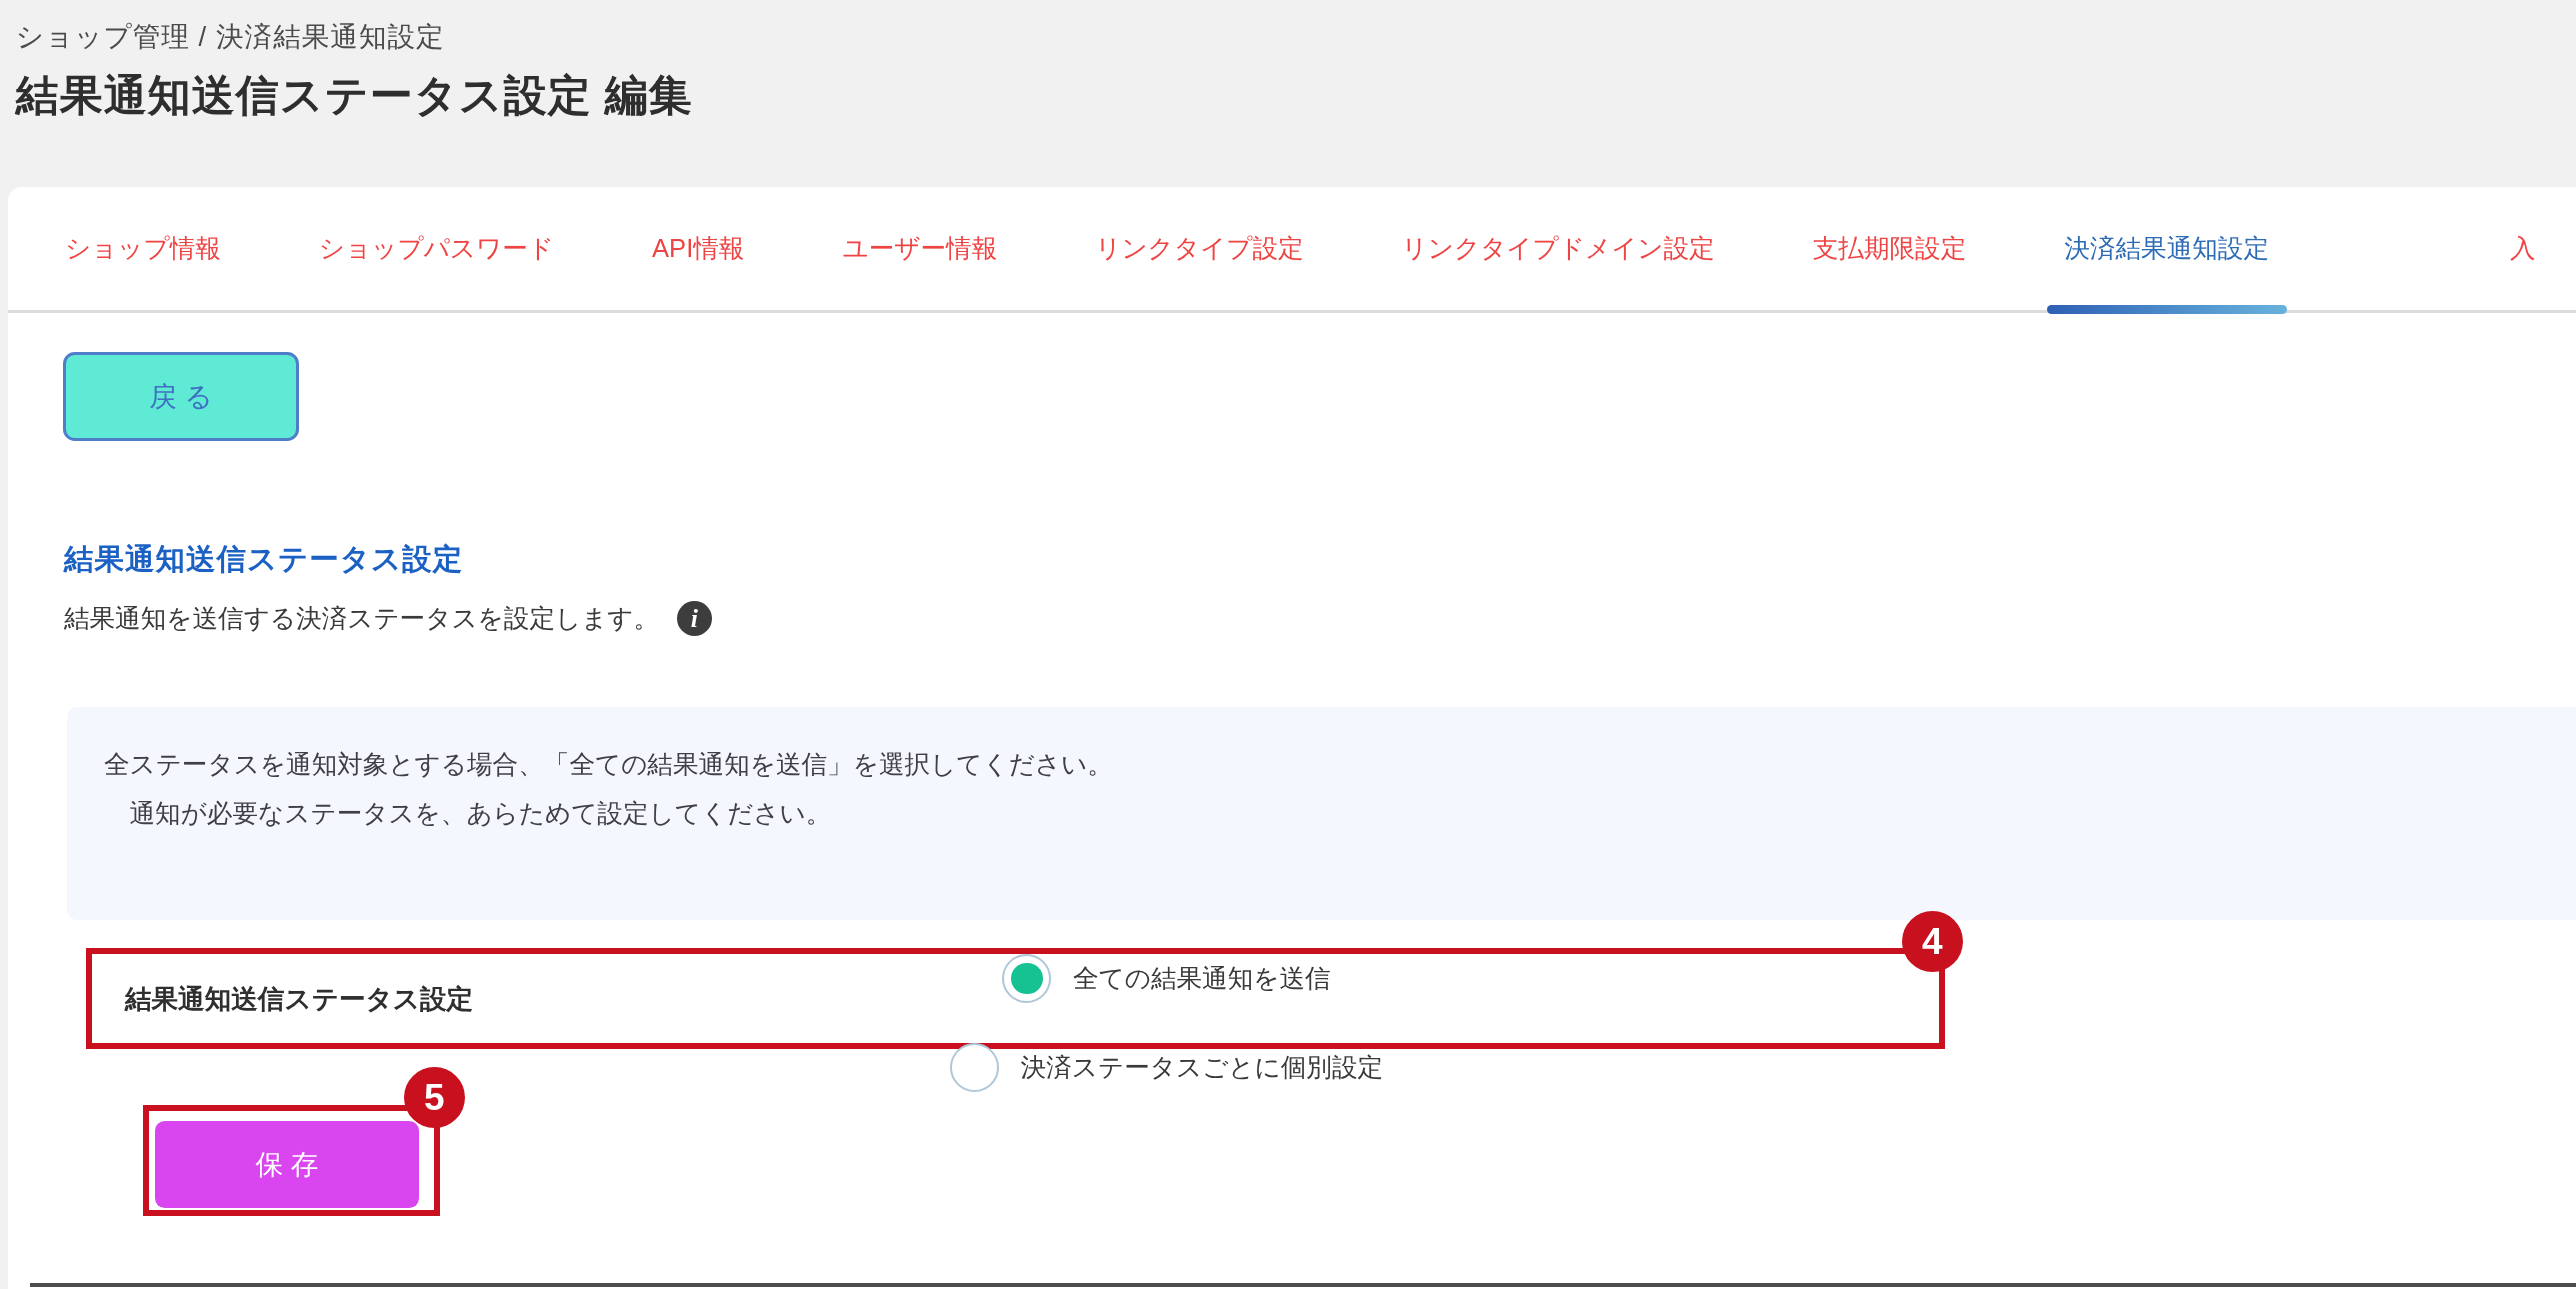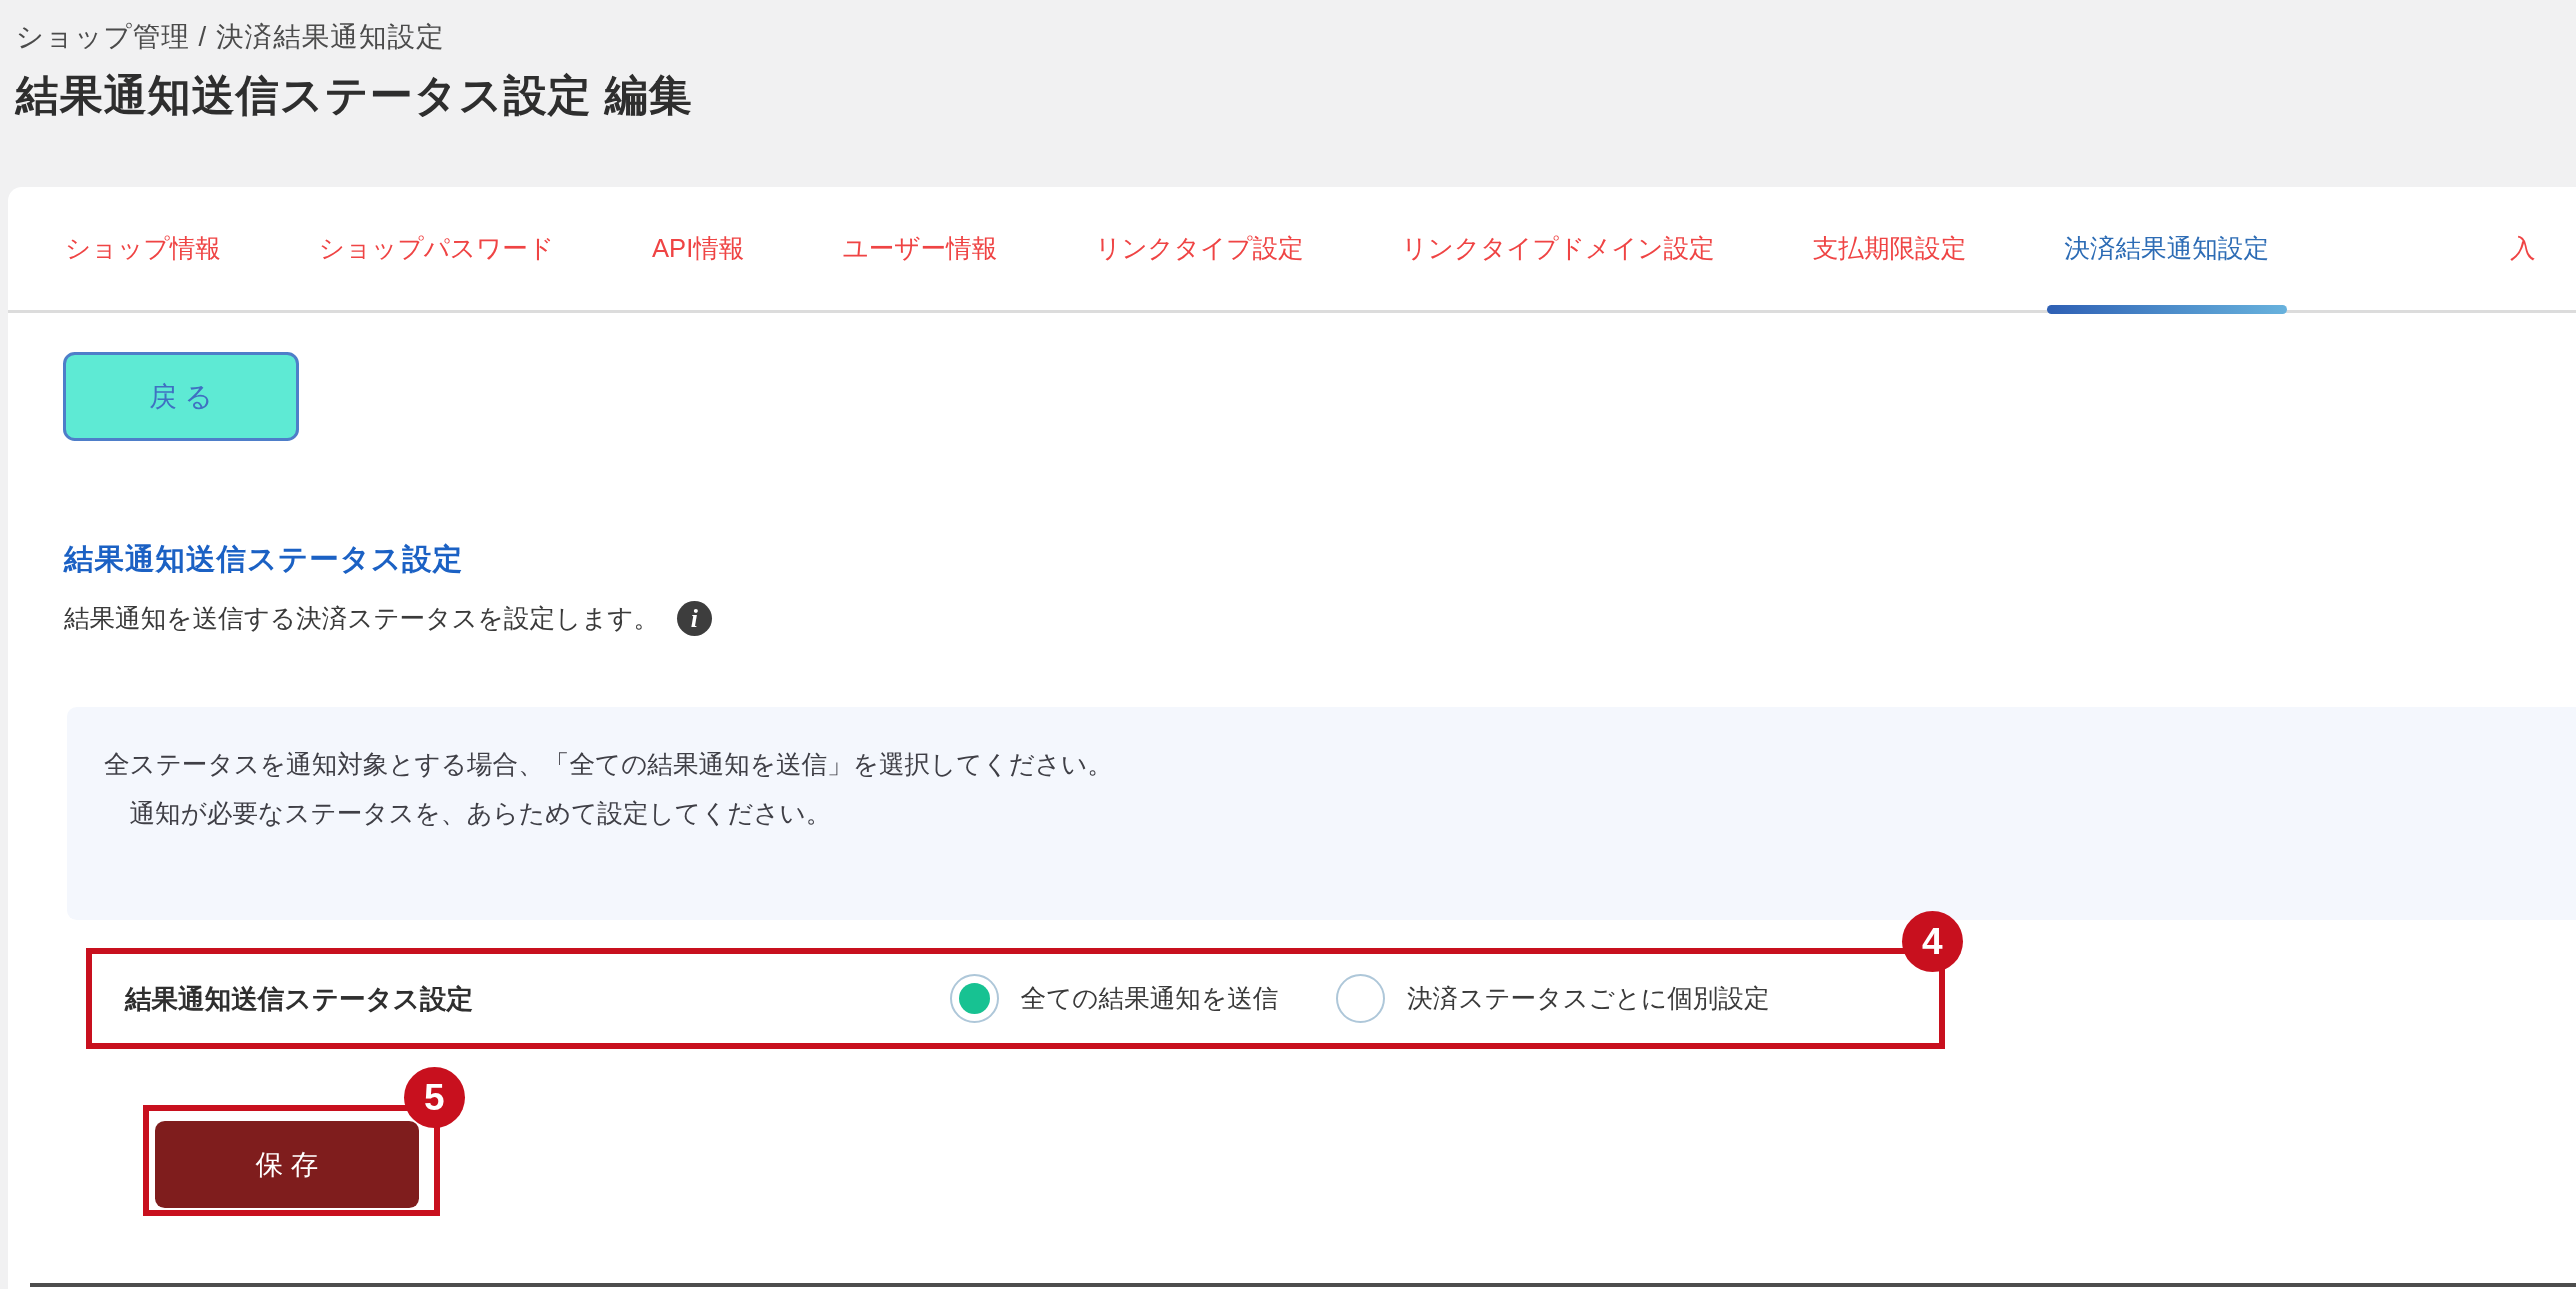--- a/index.html
+++ b/index.html
@@ -67,21 +67,21 @@
 
   
   .anno-row {
     position:absolute; left:78px; top:761px; width:1859px; height:101px;
     border:6.9px solid #c8101e; background:#fff;
   }
   .row-label {
     position:absolute; left:33px; top:50%; transform:translateY(-50%);
     font-size:26.6px; font-weight:bold; color:#2f2f2f;
   }
-  .radio-group { position:absolute; left:858px; top:0; height:100%; display:flex; align-items:center; gap:58px; }
+  .radio-group { position:absolute; left:858px; top:0; height:100%; display:flex; align-items:center; gap:40px;flex-direction:column; }
   .radio-item { display:flex; align-items:center; gap:21.7px; font-size:25.6px; color:#3a3a3a; cursor:pointer; }
   .radio-outer {
     width:49px; height:49px; border-radius:50%; border:2px solid #aec7d9; background:#fff;
     display:flex; align-items:center; justify-content:center; flex:0 0 auto;
   }
   .radio-dot { width:0; height:0; }
   .radio-outer.checked .radio-dot { width:31.5px; height:31.5px; border-radius:50%; background:#17c292; }
 
   
   .badge {
@@ -89,21 +89,21 @@
     background:#c8101e; color:#fff; font-size:37px; font-weight:bold;
     display:flex; align-items:center; justify-content:center; z-index:5;
   }
   .badge-4 { left:1894px; top:724px; }
   .badge-5 { left:396px; top:880px; }
 
   
   .anno-save { position:absolute; left:135px; top:918px; width:297px; height:111px; border:6.9px solid #c8101e; }
   .save-btn {
     position:absolute; left:147px; top:934px; width:264px; height:87px;
-    background:#7f1d1d; border:none; border-radius:9.8px;
+    background:#d946ef; border:none; border-radius:9.8px;
     color:#fff; font-size:27.6px; font-family:inherit; cursor:pointer;
   }
 
   
   .bottom-line { position:absolute; left:29.5px; right:0; top:1283px; height:3.9px; background:#4d4d4d; }
 </style>
 </head>
 <body>
 
 <div class="header">

